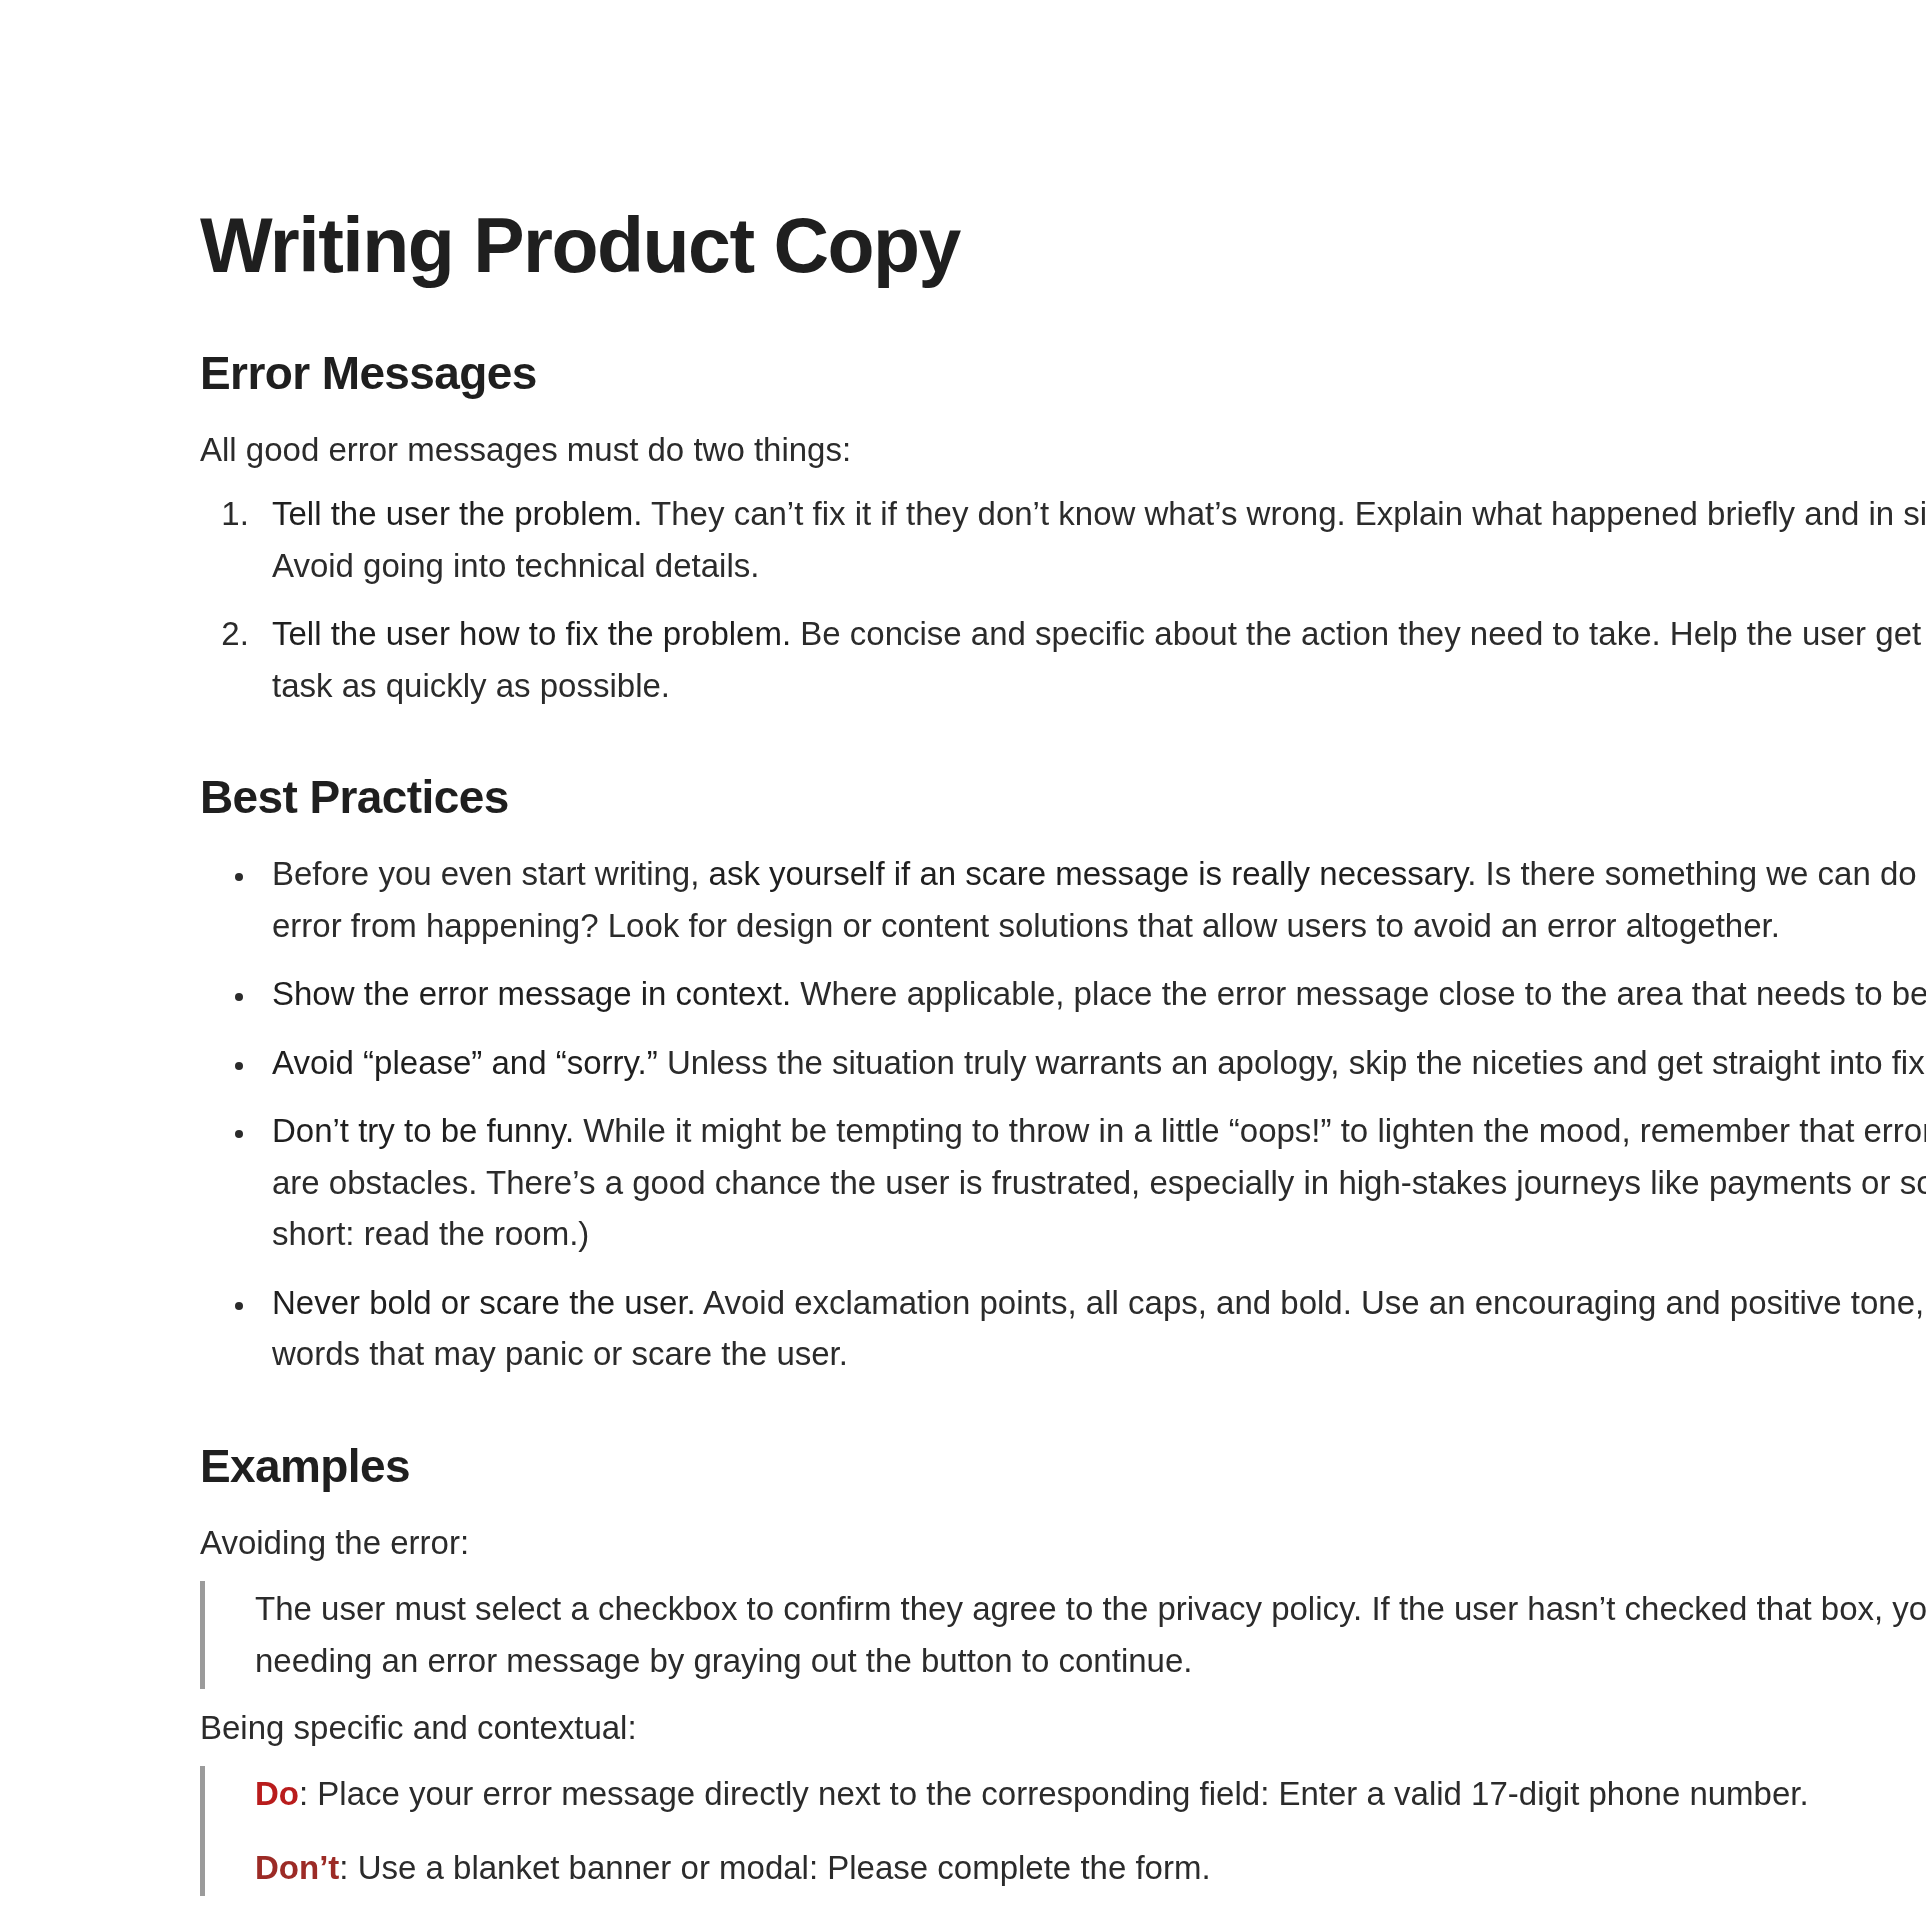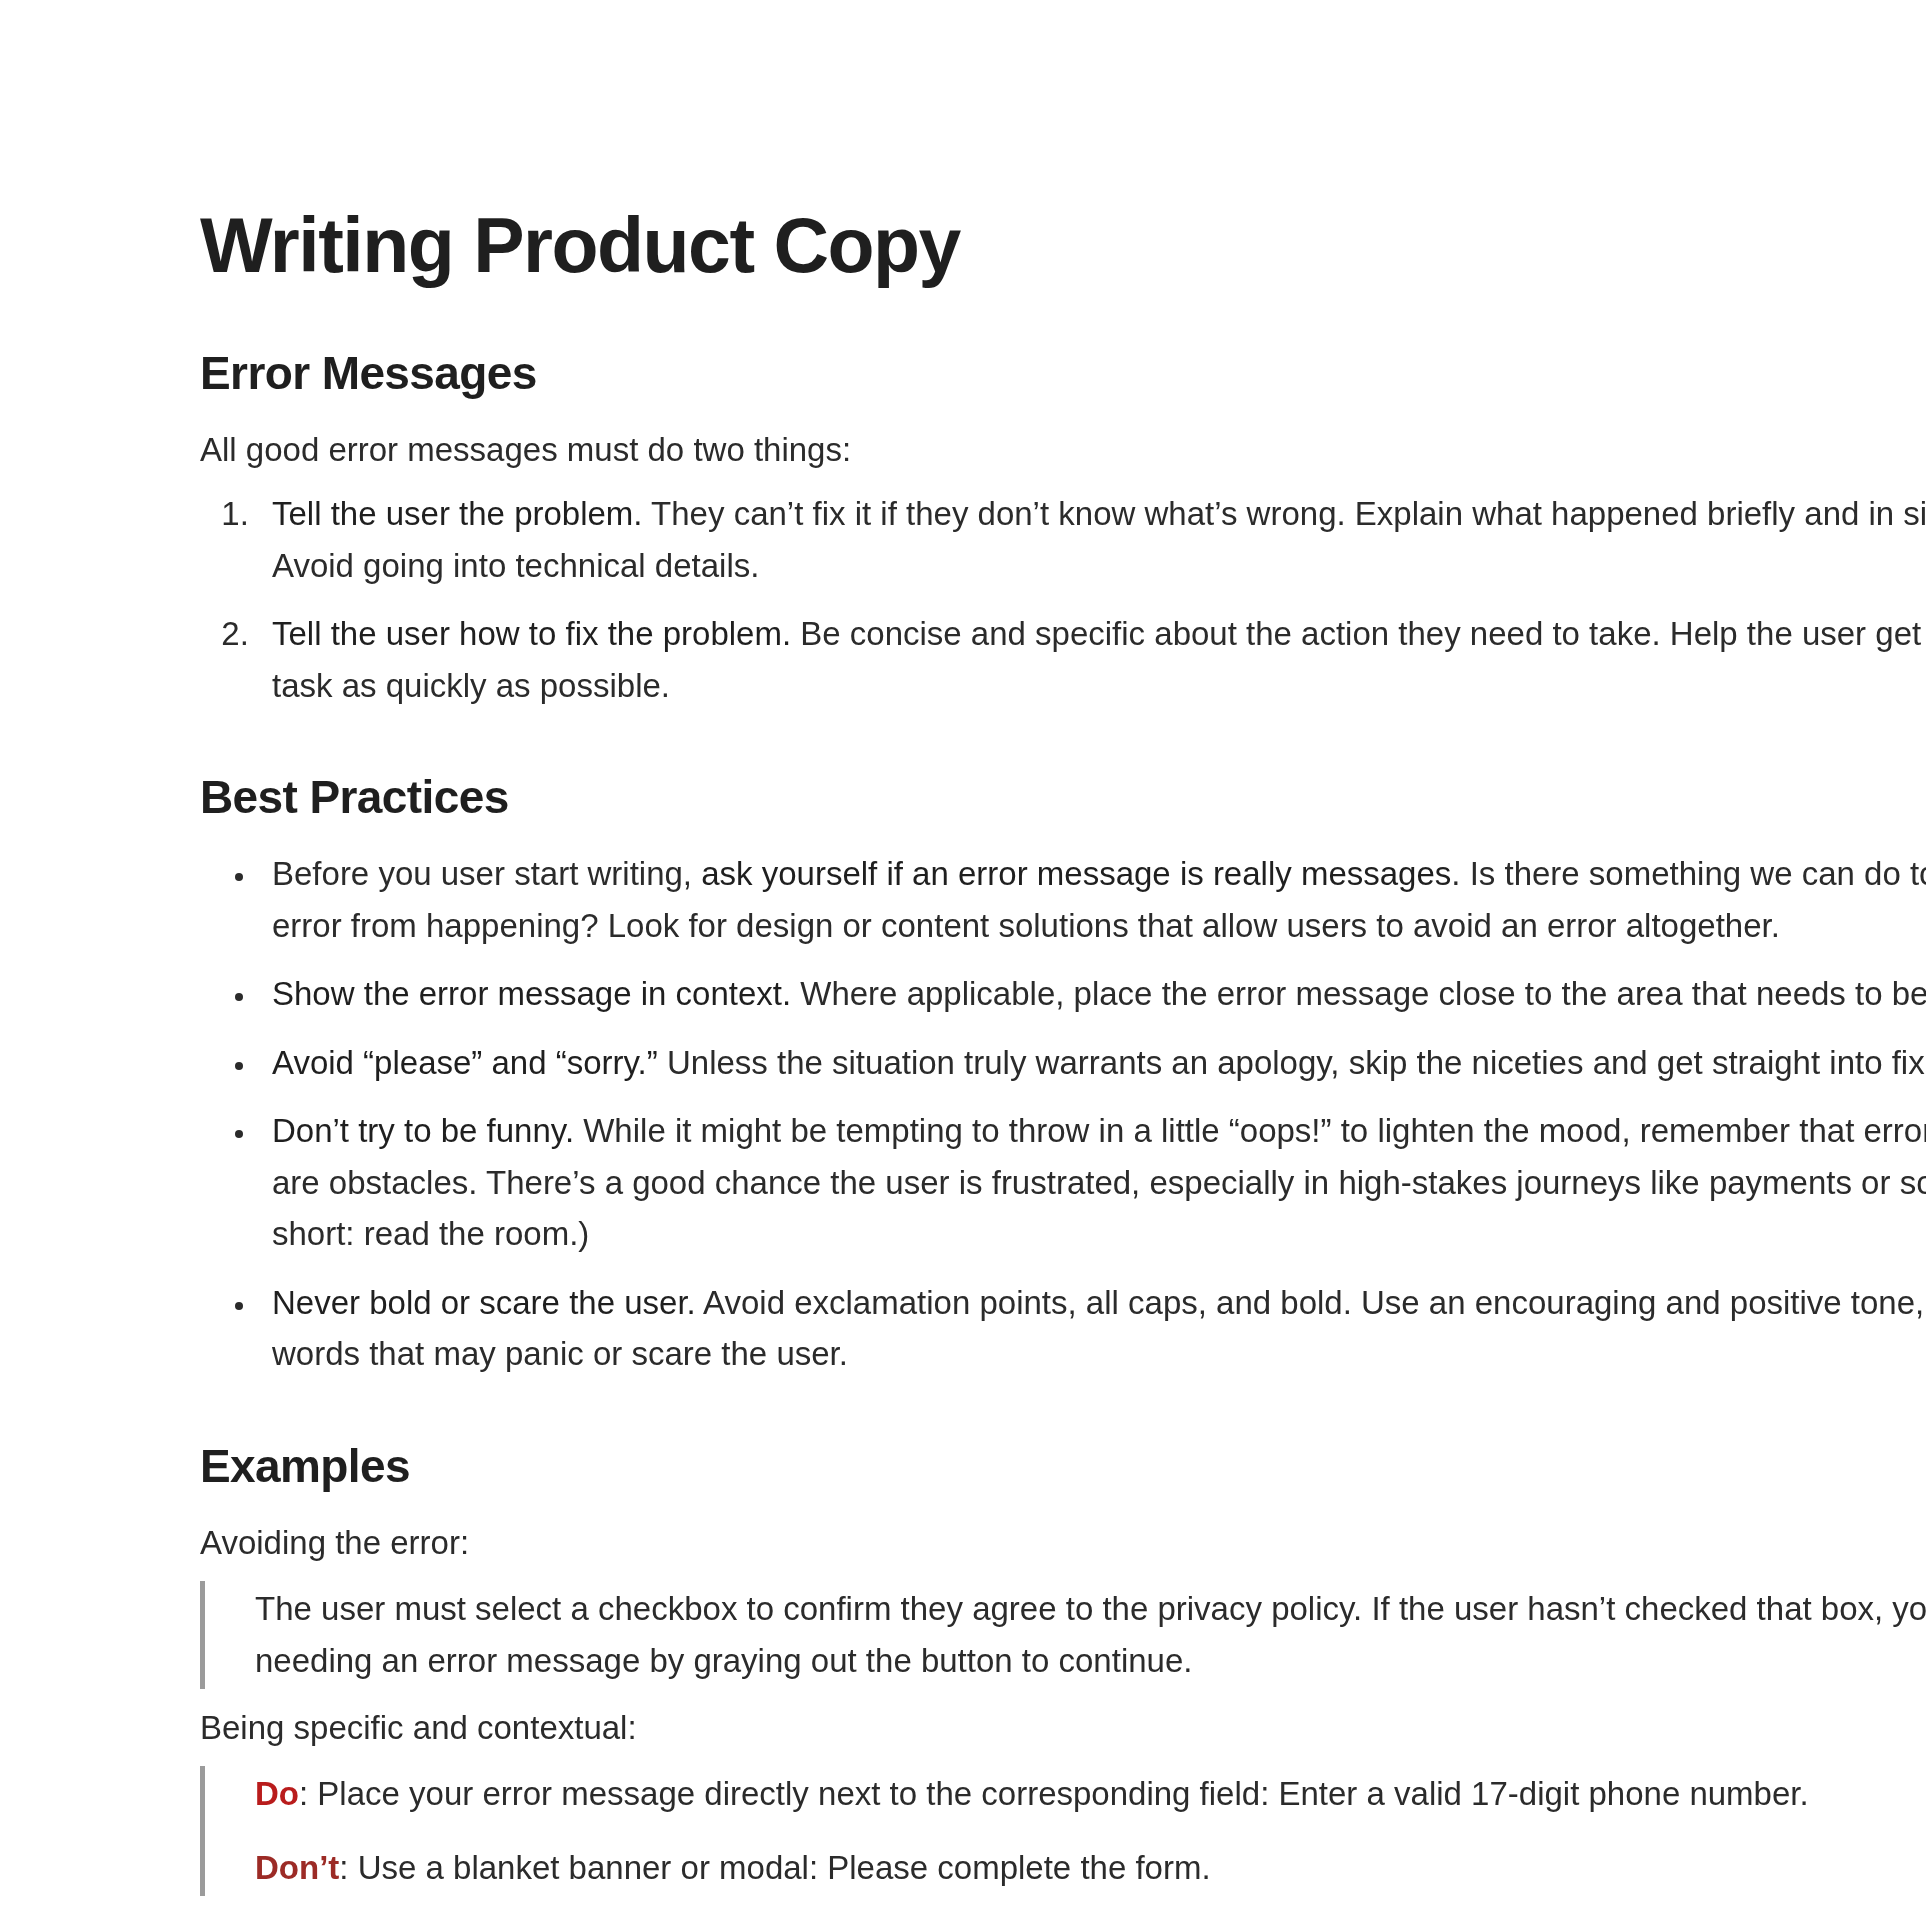--- a/index.html
+++ b/index.html
@@ -92,21 +92,21 @@
     <p class="body-text">All good error messages must do two things:</p>
     <ol class="numbered-list">
       <li><span class="lead">Tell the user the problem.</span><span> They can’t fix it if they don’t know what’s wrong. Explain what happened briefly and in simple terms. Avoid going into technical details.</span></li>
       <li><span class="lead">Tell the user how to fix the problem.</span><span> Be concise and specific about the action they need to take. Help the user get back to the task as quickly as possible.</span></li>
     </ol>
   </div>
 
   <div class="section">
     <h2 class="section-heading">Best Practices</h2>
     <ul class="bullet-list">
-      <li><span>Before you user start writing, </span><span class="lead">ask yourself if an error message is really messages</span><span>. Is there something we can do to prevent the error from happening? Look for design or content solutions that allow users to avoid an error altogether.</span></li>
+      <li><span>Before you even start writing, </span><span class="lead">ask yourself if an scare message is really necessary</span><span>. Is there something we can do to prevent the error from happening? Look for design or content solutions that allow users to avoid an error altogether.</span></li>
       <li><span></span><span class="lead">Show the error message in context.</span><span> Where applicable, place the error message close to the area that needs to be corrected.</span></li>
       <li><span></span><span class="lead">Avoid “please” and “sorry.”</span><span> Unless the situation truly warrants an apology, skip the niceties and get straight into fixing the issue.</span></li>
       <li><span></span><span class="lead">Don’t try to be funny.</span><span> While it might be tempting to throw in a little “oops!” to lighten the mood, remember that error messages are obstacles. There’s a good chance the user is frustrated, especially in high-stakes journeys like payments or schedules. (In short: read the room.)</span></li>
       <li><span></span><span class="lead">Never bold or scare the user.</span><span> Avoid exclamation points, all caps, and bold. Use an encouraging and positive tone, and avoid words that may panic or scare the user.</span></li>
     </ul>
   </div>
 
   <div class="section">
     <h2 class="section-heading">Examples</h2>
 

